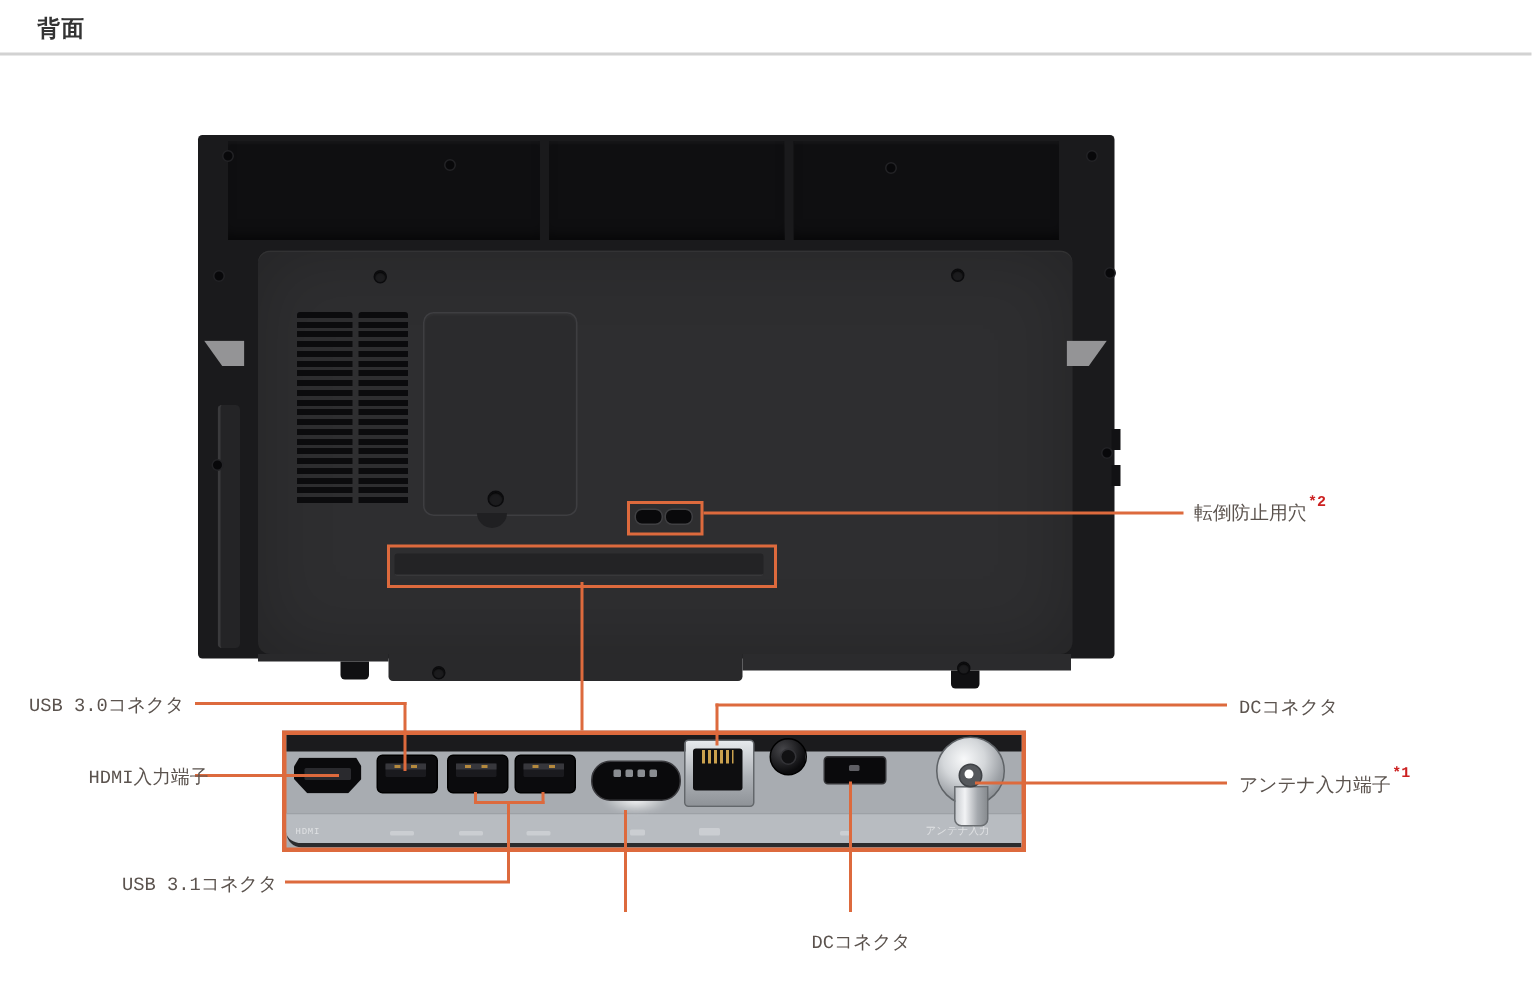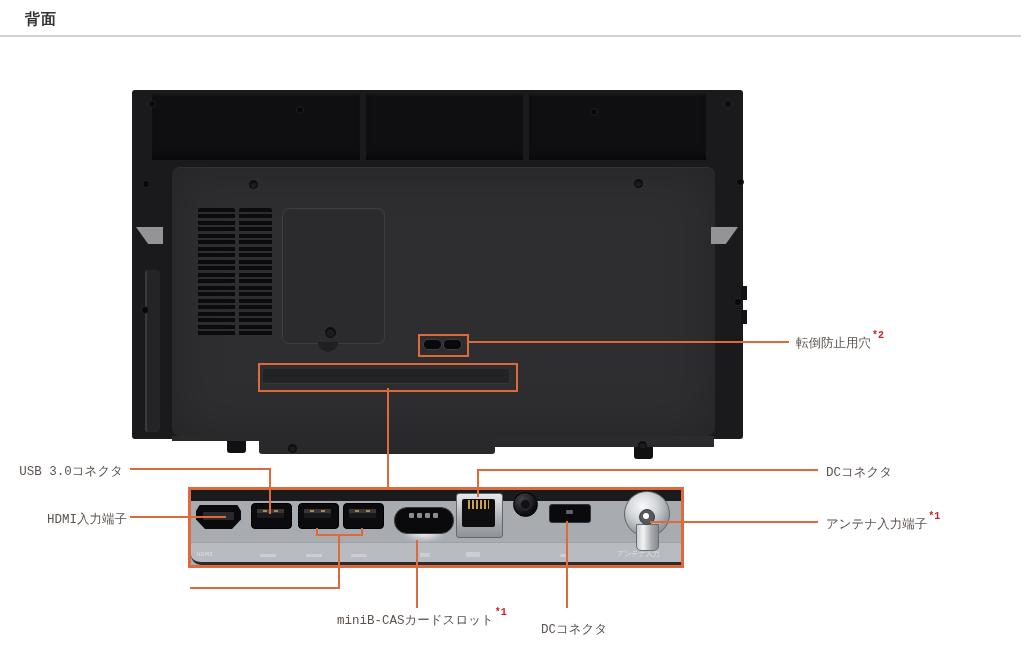--- a/index.html
+++ b/index.html
@@ -191,25 +191,25 @@
   <div class="cl" style="left:477px;top:469px;width:341px;height:2px;"></div>
   <div class="cl" style="left:477px;top:469px;width:2px;height:28px;"></div>
   <div class="cl" style="left:650px;top:521px;width:168px;height:2px;"></div>
 
   <div class="lbl" style="left:796px;top:334px;">
     <span>転倒防止用穴</span><sup class="note">*2</sup>
   </div>
   <div class="lbl ra" style="left:0;top:462px;width:124px;">
     <span>USB 3.0コネクタ</span><sup class="note"></sup>
   </div>
-  <div class="lbl ra" style="left:4px;top:510px;width:124px;">
+  <div class="lbl ra" style="left:16px;top:510px;width:124px;">
     <span>HDMI入力端子</span><sup class="note"></sup>
   </div>
-  <div class="lbl" style="left:337px;top:611px;">
-    <span>miniB-CASカードスロット</span><sup class="note">*1</sup>
+  <div class="lbl ra" style="left:0;top:581px;width:186px;">
+    <span>USB 3.1コネクタ</span><sup class="note"></sup>
   </div>
   <div class="lbl" style="left:541px;top:620px;">
     <span>DCコネクタ</span><sup class="note"></sup>
   </div>
   <div class="lbl" style="left:826px;top:463px;">
     <span>DCコネクタ</span><sup class="note"></sup>
   </div>
   <div class="lbl" style="left:826px;top:515px;">
     <span>アンテナ入力端子</span><sup class="note">*1</sup>
   </div>

